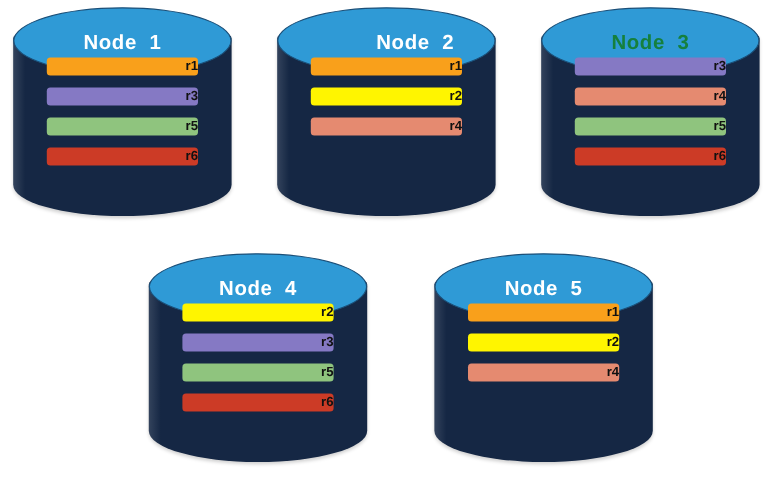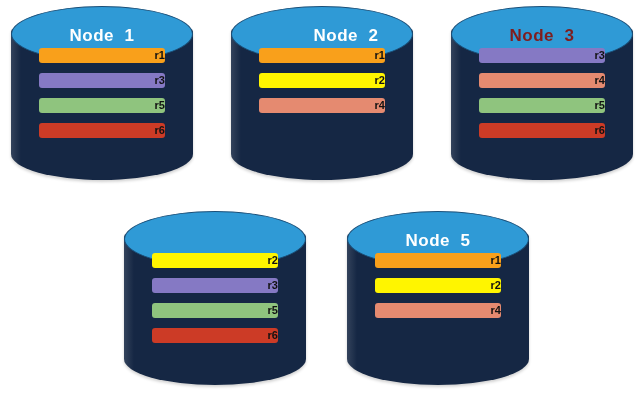--- a/index.html
+++ b/index.html
@@ -97,21 +97,21 @@
     color: #111111;
     line-height: 15px;
     box-sizing: border-box;
   }
 
   
   #node-1 { left: 11px;  top: 6px;   }
   #node-2 { left: 231px; top: 6px;   }
   #node-3 { left: 451px; top: 6px;   }
   #node-4 { left: 124px; top: 211px; }
-  #node-5 { left: 347px; top: 211px; padding-left: 32px; }
+  #node-5 { left: 362px; top: 211px; padding-left: 32px; }
 </style>
 </head>
 <body>
 
 <div class="canvas" style="background: rgb(255, 255, 255);">
 
   <div class="node" id="node-1">
     <div class="node-body" style="background-color: rgb(21, 39, 68);"></div>
     <div class="node-sheen"></div>
     <div class="node-top" style="background-color: rgb(47, 154, 214);"></div>
@@ -133,33 +133,34 @@
       <div class="record" style="background-color: rgb(249, 160, 27); color: rgb(17, 17, 17);">r1</div>
       <div class="record" style="background-color: rgb(255, 245, 0); color: rgb(17, 17, 17);">r2</div>
       <div class="record" style="background-color: rgb(229, 138, 112); color: rgb(17, 17, 17);">r4</div>
     </div>
   </div>
 
   <div class="node" id="node-3">
     <div class="node-body" style="background-color: rgb(21, 39, 68);"></div>
     <div class="node-sheen"></div>
     <div class="node-top" style="background-color: rgb(47, 154, 214);"></div>
-    <div class="node-title" style="color: #7f1d1d;">Node  3</div>
+    <div class="node-title" style="color: #15803d;">Node  3</div>
     <div class="records">
       <div class="record" style="background-color: rgb(133, 121, 196); color: rgb(17, 17, 17);">r3</div>
       <div class="record" style="background-color: rgb(229, 138, 112); color: rgb(17, 17, 17);">r4</div>
       <div class="record" style="background-color: rgb(143, 196, 126); color: rgb(17, 17, 17);">r5</div>
       <div class="record" style="background-color: rgb(204, 59, 38); color: rgb(17, 17, 17);">r6</div>
     </div>
   </div>
 
   <div class="node" id="node-4">
     <div class="node-body" style="background-color: rgb(21, 39, 68);"></div>
     <div class="node-sheen"></div>
     <div class="node-top" style="background-color: rgb(47, 154, 214);"></div>
+    <div class="node-title" style="color: rgb(255, 255, 255);">Node  4</div>
     <div class="records">
       <div class="record" style="background-color: rgb(255, 245, 0); color: rgb(17, 17, 17);">r2</div>
       <div class="record" style="background-color: rgb(133, 121, 196); color: rgb(17, 17, 17);">r3</div>
       <div class="record" style="background-color: rgb(143, 196, 126); color: rgb(17, 17, 17);">r5</div>
       <div class="record" style="background-color: rgb(204, 59, 38); color: rgb(17, 17, 17);">r6</div>
     </div>
   </div>
 
   <div class="node" id="node-5">
     <div class="node-body" style="background-color: rgb(21, 39, 68);"></div>

